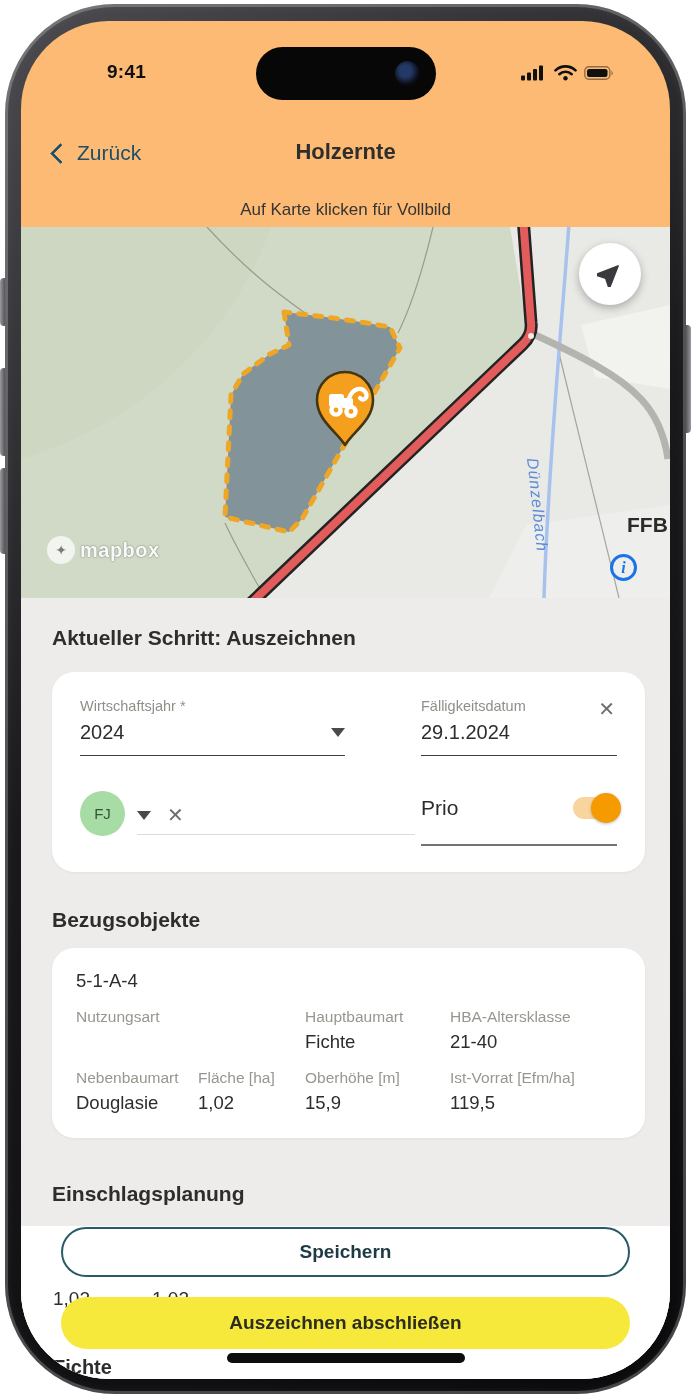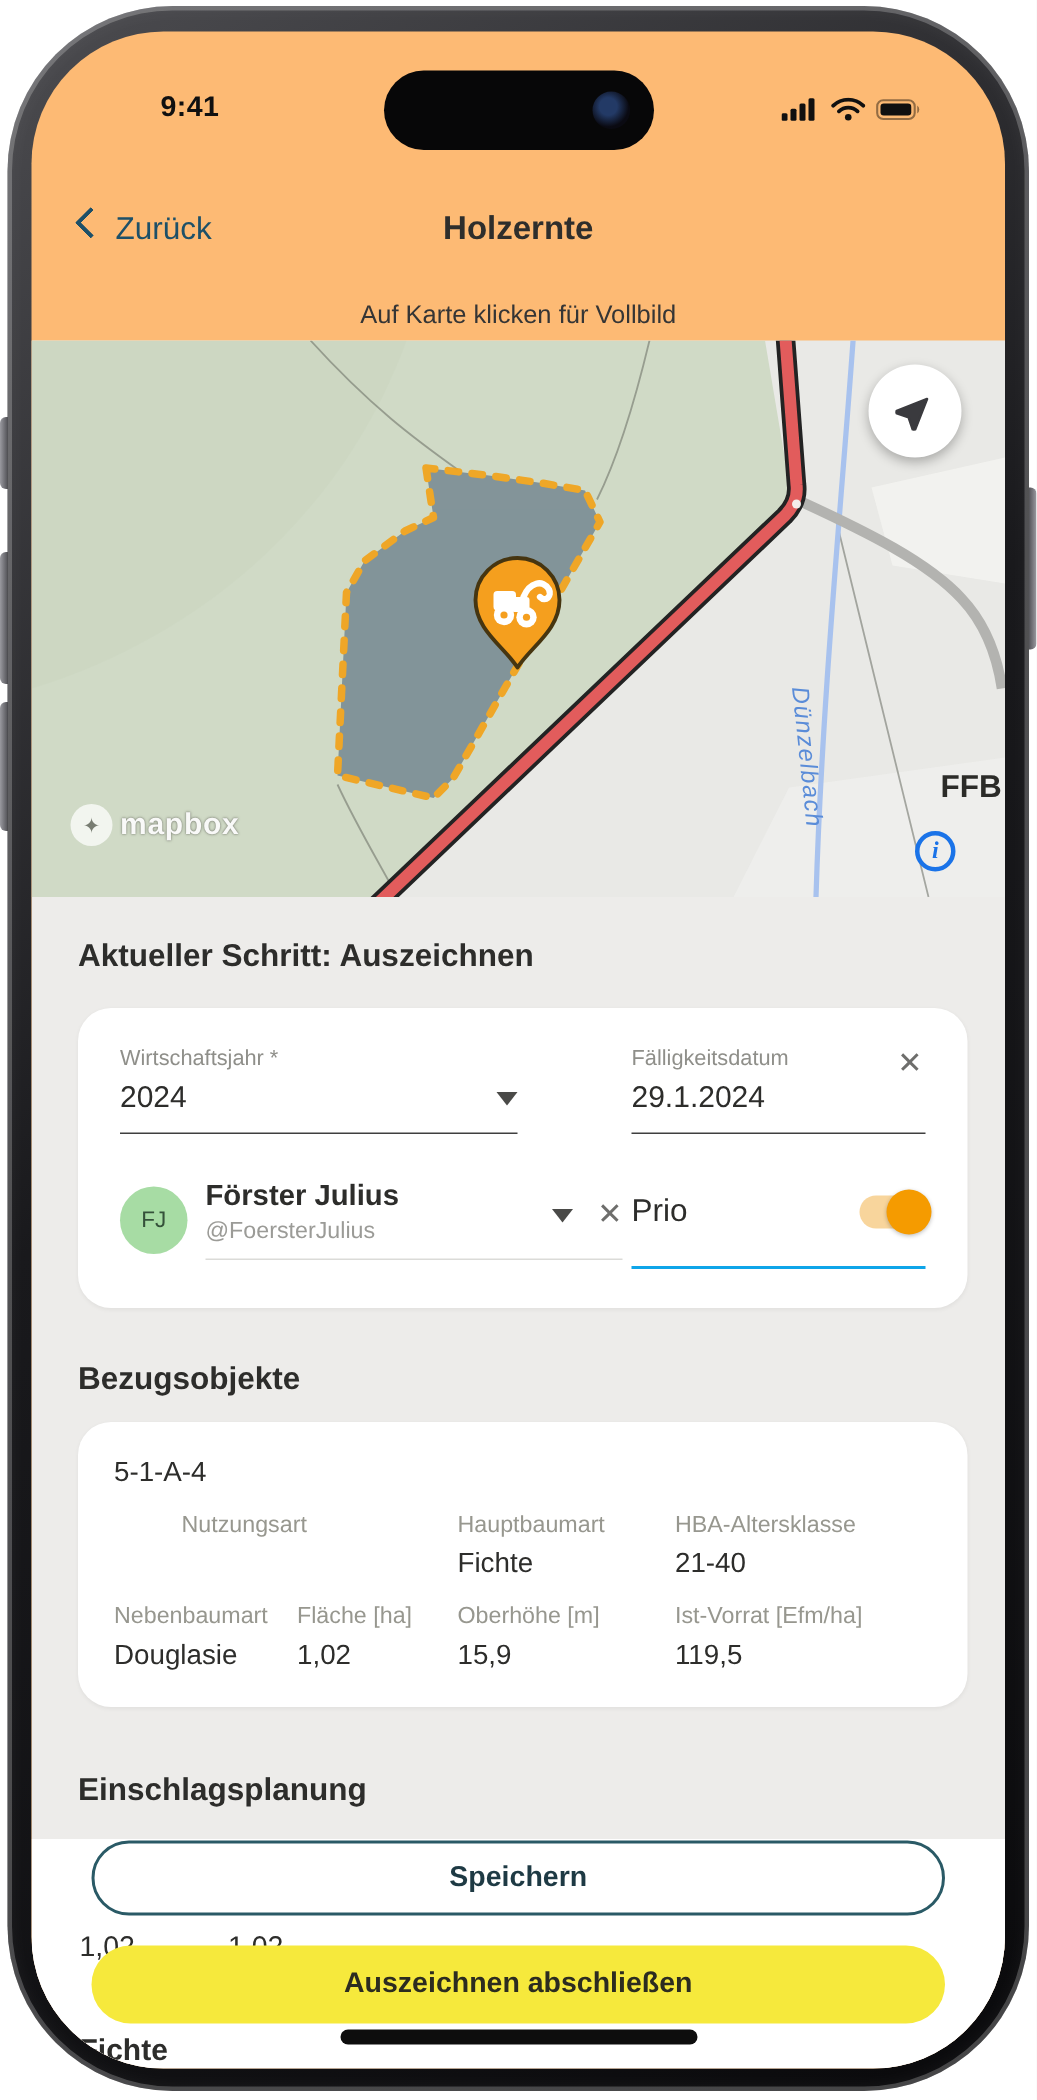--- a/index.html
+++ b/index.html
@@ -16,21 +16,21 @@
   .screen{position:absolute;left:21px;top:21px;width:649px;height:1358px;border-radius:88px;
           background:#fdba74;overflow:hidden;z-index:2;}
   
   .time{position:absolute;left:86px;top:40px;font-size:19px;font-weight:700;color:#101010;letter-spacing:.3px;}
   .island{position:absolute;left:50%;top:26px;transform:translateX(-50%);width:180px;height:53px;
           background:#070708;border-radius:28px;}
   .island .cam{position:absolute;right:16px;top:14px;width:25px;height:25px;border-radius:50%;
           background:radial-gradient(circle at 42% 40%,#233a66 0 28%,#0a0a12 65%);}
   .sticons{position:absolute;right:55px;top:44px;display:flex;align-items:center;gap:7px;}
   
-  .back{position:absolute;left:32px;top:120px;display:flex;align-items:flex-start;gap:9px;
+  .back{position:absolute;left:32px;top:120px;display:flex;align-items:center;gap:9px;
         color:#1D5068;font-size:21px;cursor:pointer;}
   .chev{width:12px;height:12px;border-left:3px solid #1D5068;border-bottom:3px solid #1D5068;
         transform:rotate(45deg);border-radius:1px;}
   .title{position:absolute;left:0;right:0;top:118px;text-align:center;font-size:22px;font-weight:700;color:#2E2E2C;}
   .subtitle{position:absolute;left:0;right:0;top:179px;text-align:center;font-size:17px;color:#353535;}
   
   .map{position:absolute;left:0;top:206px;width:649px;height:371px;background:#E9E9E6;overflow:hidden;cursor:pointer;}
   .map svg.base{position:absolute;left:0;top:0;}
   .compass{position:absolute;left:558px;top:16px;width:62px;height:62px;border-radius:50%;background:#fff;
            box-shadow:0 3px 8px rgba(0,0,0,.28);display:flex;align-items:center;justify-content:center;cursor:pointer;}
@@ -65,31 +65,31 @@
   .person{display:flex;align-items:center;width:335px;}
   .avatar{width:45px;height:45px;border-radius:50%;background:#A7DCA4;flex:0 0 45px;
           display:flex;align-items:center;justify-content:center;font-size:15px;color:#35513A;}
   .person-main{flex:1;margin-left:12px;display:flex;align-items:flex-start;
                border-bottom:1.5px solid #DBDBD8;padding-bottom:9px;}
   .person-names{flex:1;}
   .pname{font-size:19.5px;font-weight:700;color:#2D2D2B;}
   .phandle{font-size:15.5px;color:#9B9B97;margin-top:3px;}
   .person-ctrls{display:flex;align-items:center;gap:16px;margin-top:14px;}
   .prio-field{width:196px;display:flex;align-items:center;justify-content:space-between;
-              border-bottom:2px solid #0ea5e9;padding-bottom:16px;margin-top:8px;height:40px;box-sizing:content-box;}
+              border-bottom:2px solid #737373;padding-bottom:16px;margin-top:8px;height:40px;box-sizing:content-box;}
   .prio-label{font-size:21px;color:#2D2D2B;}
   .toggle{position:relative;width:44px;height:24px;cursor:pointer;}
   .toggle .track{position:absolute;left:0;top:1px;width:44px;height:22px;border-radius:12px;background:#F8D59C;}
   .toggle .knob{position:absolute;right:-4px;top:-3px;width:30px;height:30px;border-radius:50%;background:#F59B00;
                 box-shadow:0 1px 3px rgba(0,0,0,.25);}
   
   .card.stand{padding:22px 24px 24px;}
   .stand-id{font-size:18.5px;color:#2D2D2B;margin-bottom:16px;}
   .sgrid{display:grid;grid-template-columns:122px 107px 145px 1fr;column-gap:0;}
-  .sgrid .span2{grid-column:1 / span 2;margin-left:45px;}
+  .sgrid .span2{grid-column:1 / span 2;}
   .slabel{font-size:15.5px;color:#97978F;margin-bottom:5px;}
   .svalue{font-size:18.5px;color:#2D2D2B;}
   .sgrid + .sgrid{margin-top:16px;}
   
   .footer-card{margin-top:20px;background:#ffffff;height:180px;position:relative;}
   .partials{position:absolute;left:32px;top:62px;display:flex;gap:62px;font-size:19px;color:#2D2D2B;}
   .partial-label{position:absolute;left:32px;top:130px;font-size:20px;font-weight:700;color:#2D2D2B;}
   .btn{position:absolute;left:40px;width:569px;display:flex;align-items:center;justify-content:center;
        font-weight:700;font-size:19px;cursor:pointer;box-sizing:border-box;}
   .btn.save{top:1206px;height:50px;border-radius:25px;background:#fff;border:2px solid #2A5A66;color:#1E3A44;z-index:30;}
@@ -207,24 +207,20 @@
             <span class="fvalue">29.1.2024</span>
             <span class="xicon x-raised">✕</span>
           </div>
         </div>
       </div>
 
       <div class="row2">
         <div class="person">
           <div class="avatar">FJ</div>
           <div class="person-main">
-            <div class="person-names">
-              <div class="pname">Förster Julius</div>
-              <div class="phandle">@FoersterJulius</div>
-            </div>
             <div class="person-ctrls">
               <span class="caret"></span>
               <span class="xicon">✕</span>
             </div>
           </div>
         </div>
         <div class="prio-field">
           <span class="prio-label">Prio</span>
           <span class="toggle">
             <span class="track"></span>

